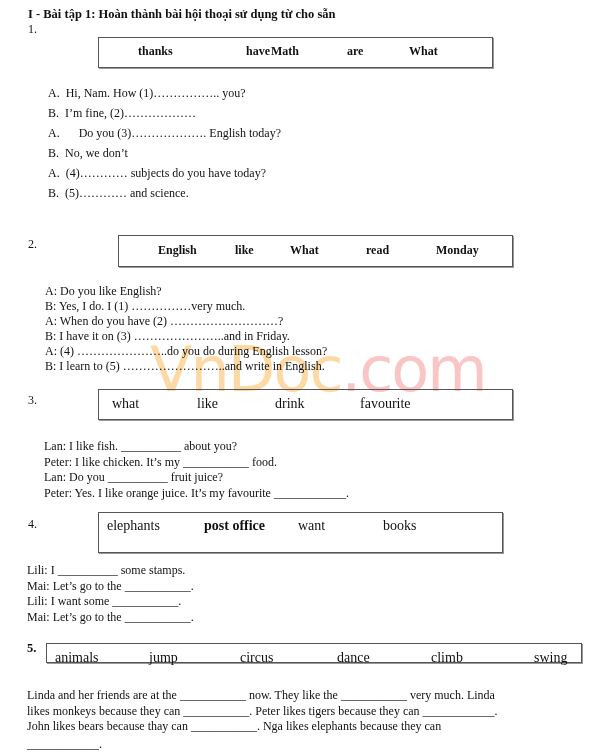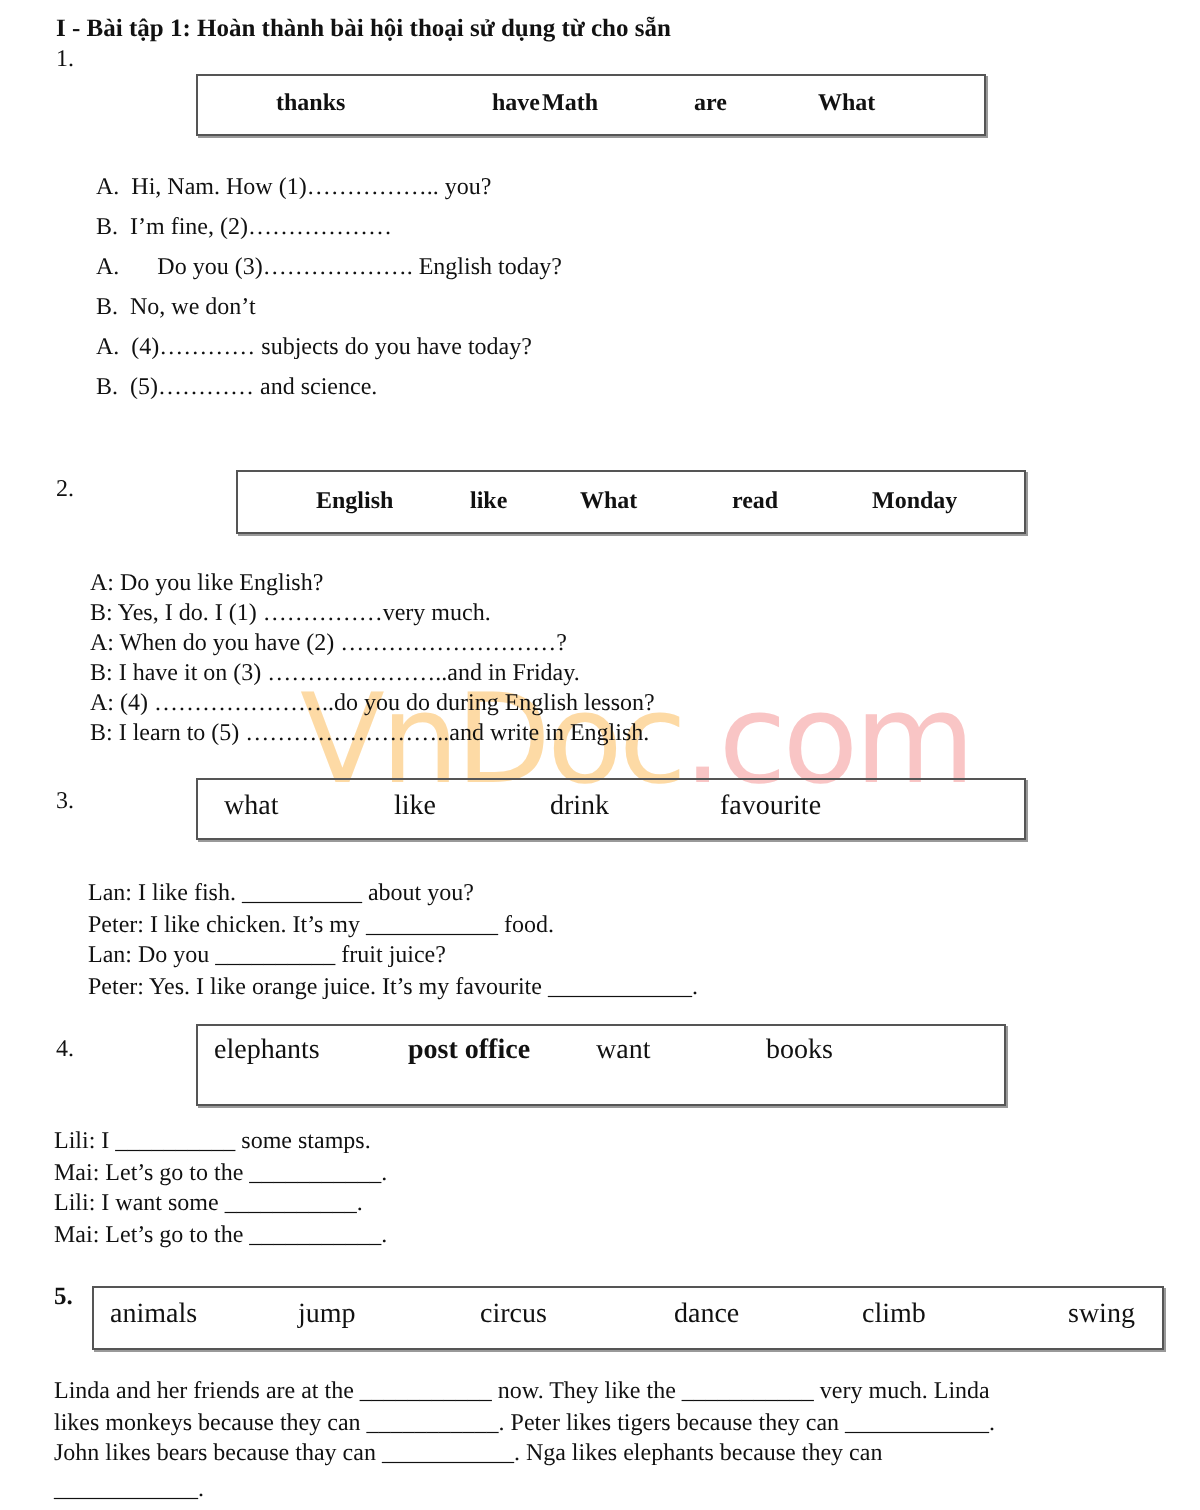--- a/index.html
+++ b/index.html
@@ -130,21 +130,21 @@
     <span class="word plain-word" style="left:199px; top:5px;">want</span>
     <span class="word plain-word" style="left:284px; top:5px;">books</span>
   </div>
 
   <div class="line-lg" style="left:27px; top:563px;">Lili: I __________ some stamps.</div>
   <div class="line-lg" style="left:27px; top:579px;">Mai: Let’s go to the ___________.</div>
   <div class="line-lg" style="left:27px; top:594px;">Lili: I want some ___________.</div>
   <div class="line-lg" style="left:27px; top:610px;">Mai: Let’s go to the ___________.</div>
 
   <div class="abs num-bold" style="left:27px; top:641px;">5.</div>
-  <div class="wordbox" style="left:46px; top:643px; width:536px; height:32px;">
+  <div class="wordbox" style="left:46px; top:643px; width:536px; height:20px;">
     <span class="word plain-word-5" style="left:8px; top:6px;">animals</span>
     <span class="word plain-word-5" style="left:102px; top:6px;">jump</span>
     <span class="word plain-word-5" style="left:193px; top:6px;">circus</span>
     <span class="word plain-word-5" style="left:290px; top:6px;">dance</span>
     <span class="word plain-word-5" style="left:384px; top:6px;">climb</span>
     <span class="word plain-word-5" style="left:487px; top:6px;">swing</span>
   </div>
 
   <div class="line-lg" style="left:27px; top:688px;">Linda and her friends are at the ___________ now. They like the ___________ very much. Linda</div>
   <div class="line-lg" style="left:27px; top:704px;">likes monkeys because they can ___________. Peter likes tigers because they can ____________.</div>

